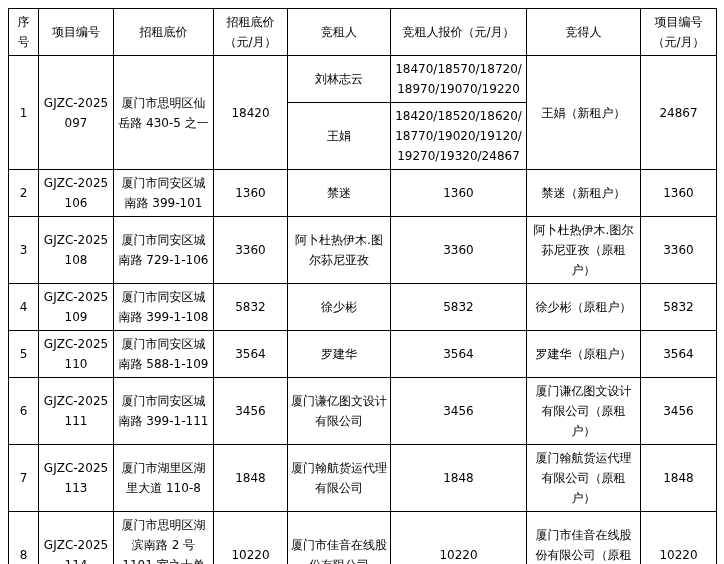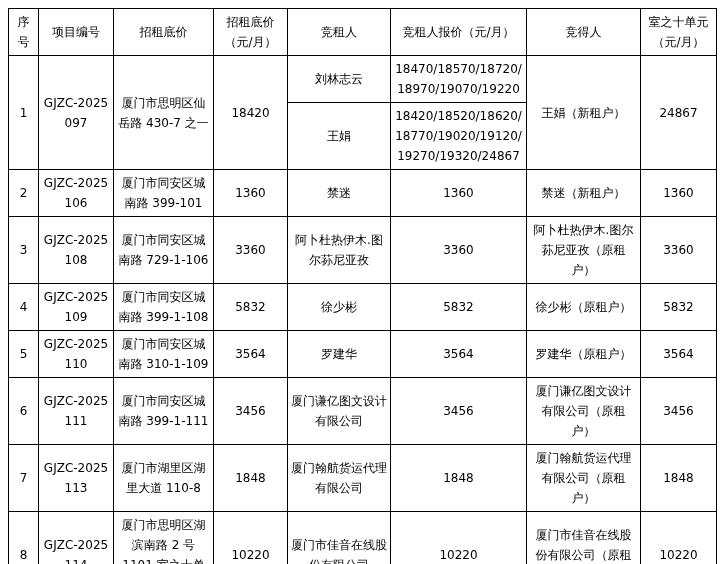--- a/index.html
+++ b/index.html
@@ -55,28 +55,28 @@
     </colgroup>
     <thead>
       <tr>
         <th>序号</th>
         <th>项目编号</th>
         <th>招租底价</th>
         <th>招租底价（元/月）</th>
         <th>竞租人</th>
         <th>竞租人报价（元/月）</th>
         <th>竞得人</th>
-        <th>室之十单元（元/月）</th>
+        <th>项目编号（元/月）</th>
       </tr>
     </thead>
     <tbody>
         <tr>
           <td rowspan="2" class="col-no">1</td>
           <td rowspan="2" class="col-code">GJZC-2025 097</td>
-          <td rowspan="2" class="col-name">厦门市思明区仙岳路 430-7 之一</td>
+          <td rowspan="2" class="col-name">厦门市思明区仙岳路 430-5 之一</td>
           <td rowspan="2" class="col-base">18420</td>
           <td class="col-bidder">刘林志云</td>
           <td class="col-bid">18470/18570/18720/18970/19070/19220</td>
           <td rowspan="2" class="col-winner">王娟（新租户）</td>
           <td rowspan="2" class="col-final">24867</td>
         </tr>
         <tr>
           <td class="col-bidder">王娟</td>
           <td class="col-bid">18420/18520/18620/18770/19020/19120/19270/19320/24867</td>
         </tr>
@@ -106,21 +106,21 @@
           <td class="col-name">厦门市同安区城南路 399-1-108</td>
           <td class="col-base">5832</td>
           <td class="col-bidder">徐少彬</td>
           <td class="col-bid">5832</td>
           <td class="col-winner">徐少彬（原租户）</td>
           <td class="col-final">5832</td>
         </tr>
         <tr>
           <td class="col-no">5</td>
           <td class="col-code">GJZC-2025 110</td>
-          <td class="col-name">厦门市同安区城南路 310-1-109</td>
+          <td class="col-name">厦门市同安区城南路 588-1-109</td>
           <td class="col-base">3564</td>
           <td class="col-bidder">罗建华</td>
           <td class="col-bid">3564</td>
           <td class="col-winner">罗建华（原租户）</td>
           <td class="col-final">3564</td>
         </tr>
         <tr>
           <td class="col-no">6</td>
           <td class="col-code">GJZC-2025 111</td>
           <td class="col-name">厦门市同安区城南路 399-1-111</td>

